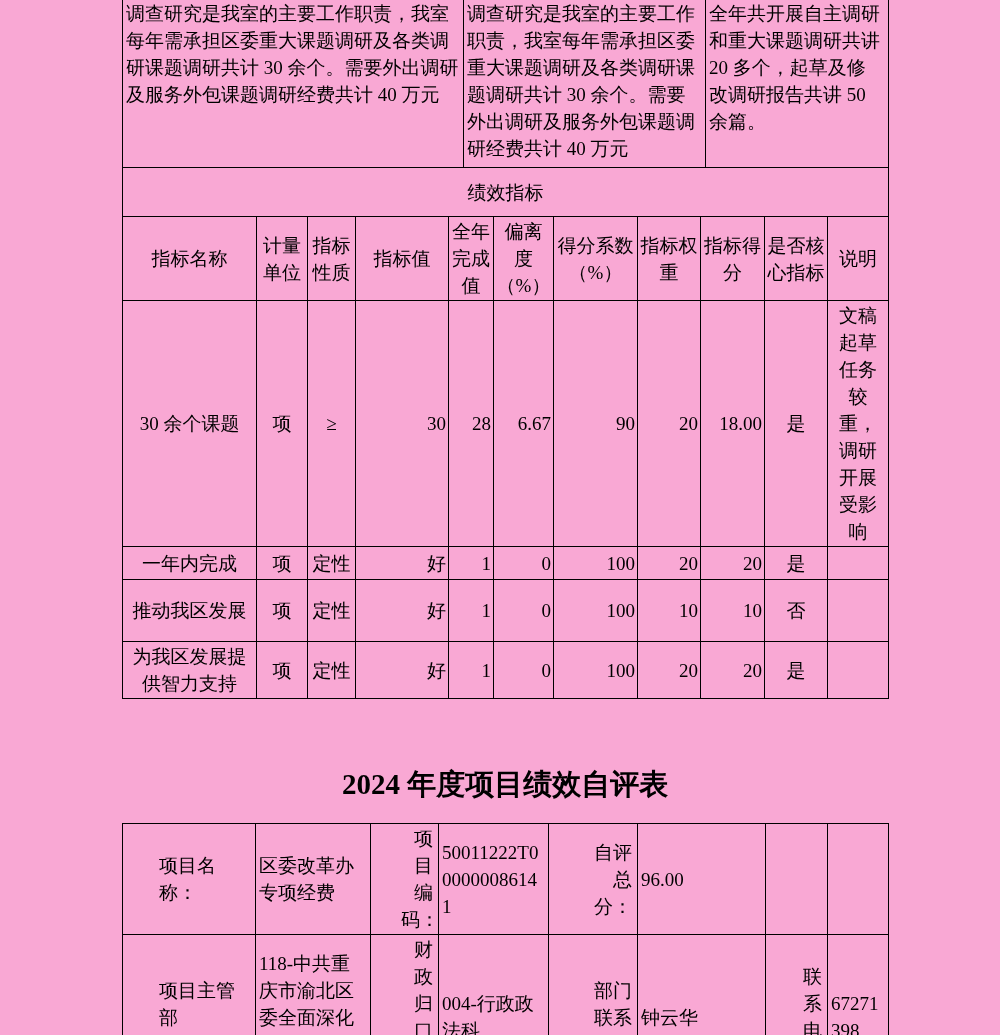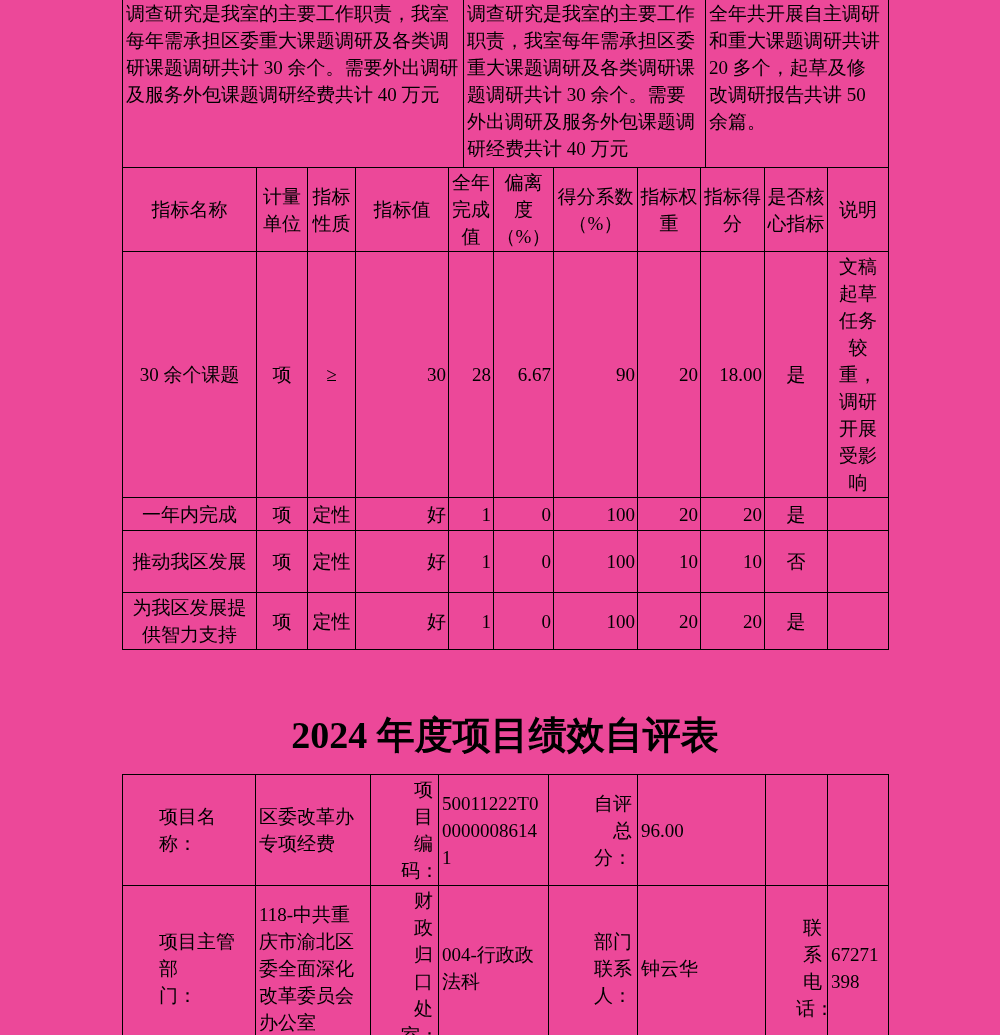--- a/index.html
+++ b/index.html
@@ -2,21 +2,21 @@
 <html><head>
 <meta charset="utf-8">
 <style>
   * { box-sizing: border-box; }
   html, body { margin: 0; padding: 0; }
   body {
     width: 1000px; height: 1035px;
     background: #ffffff; color: #000;
     font-family: "Liberation Serif", "DejaVu Serif", serif;
   }
-  .page { position: relative; width: 1000px; height: 1035px; overflow: hidden; background: #ec4899; }
+  .page { position: relative; width: 1000px; height: 1035px; overflow: hidden; background: #f9a8d4; }
   .doc  { position: absolute; left: 122px; top: 0; width: 766px; }
 
   table {
     border-collapse: collapse;
     table-layout: fixed;
     width: 766px;
     font-size: 19px;
     line-height: 27px;
   }
   td {
@@ -39,21 +39,21 @@
 
   
   .section-cell { text-align: center; }
   .hdr td { text-align: center; padding: 1px 2px; }
   .al { text-align: center; }
   .ar { text-align: right; padding-right: 2px; }
 
   
   .doc-title {
     margin: 64px 0 0 0;
-    font-size: 38px;
+    font-size: 29px;
     line-height: 42px;
     font-weight: bold;
     text-align: center;
     white-space: nowrap;
   }
 
   
   .selfeval-table { margin-top: 18px; }
   .lbl-c { text-align: left; white-space: pre-line; padding-left: 36px; }
   .lbl-r { text-align: right; padding-right: 5px; white-space: pre-line; padding-left: 30px; }
@@ -88,20 +88,23 @@
           <col style="width:93px">
         <col style="width:45px">
           <col style="width:60px">
           <col style="width:84px">
           <col style="width:63px">
         <col style="width:64px">
           <col style="width:63px">
           <col style="width:61px">
       </colgroup>
       <tbody>
+          <tr style="height:49px">
+        <td colspan="11" class="section-cell">绩效指标</td>
+      </tr>
       <tr class="hdr" style="height:84px">
         <td>指标名称</td>
         <td>计量单位</td>
         <td>指标性质</td>
         <td>指标值</td>
         <td>全年完成值</td>
         <td>偏离度（%）</td>
         <td>得分系数（%）</td>
         <td>指标权重</td>
         <td>指标得分</td>

